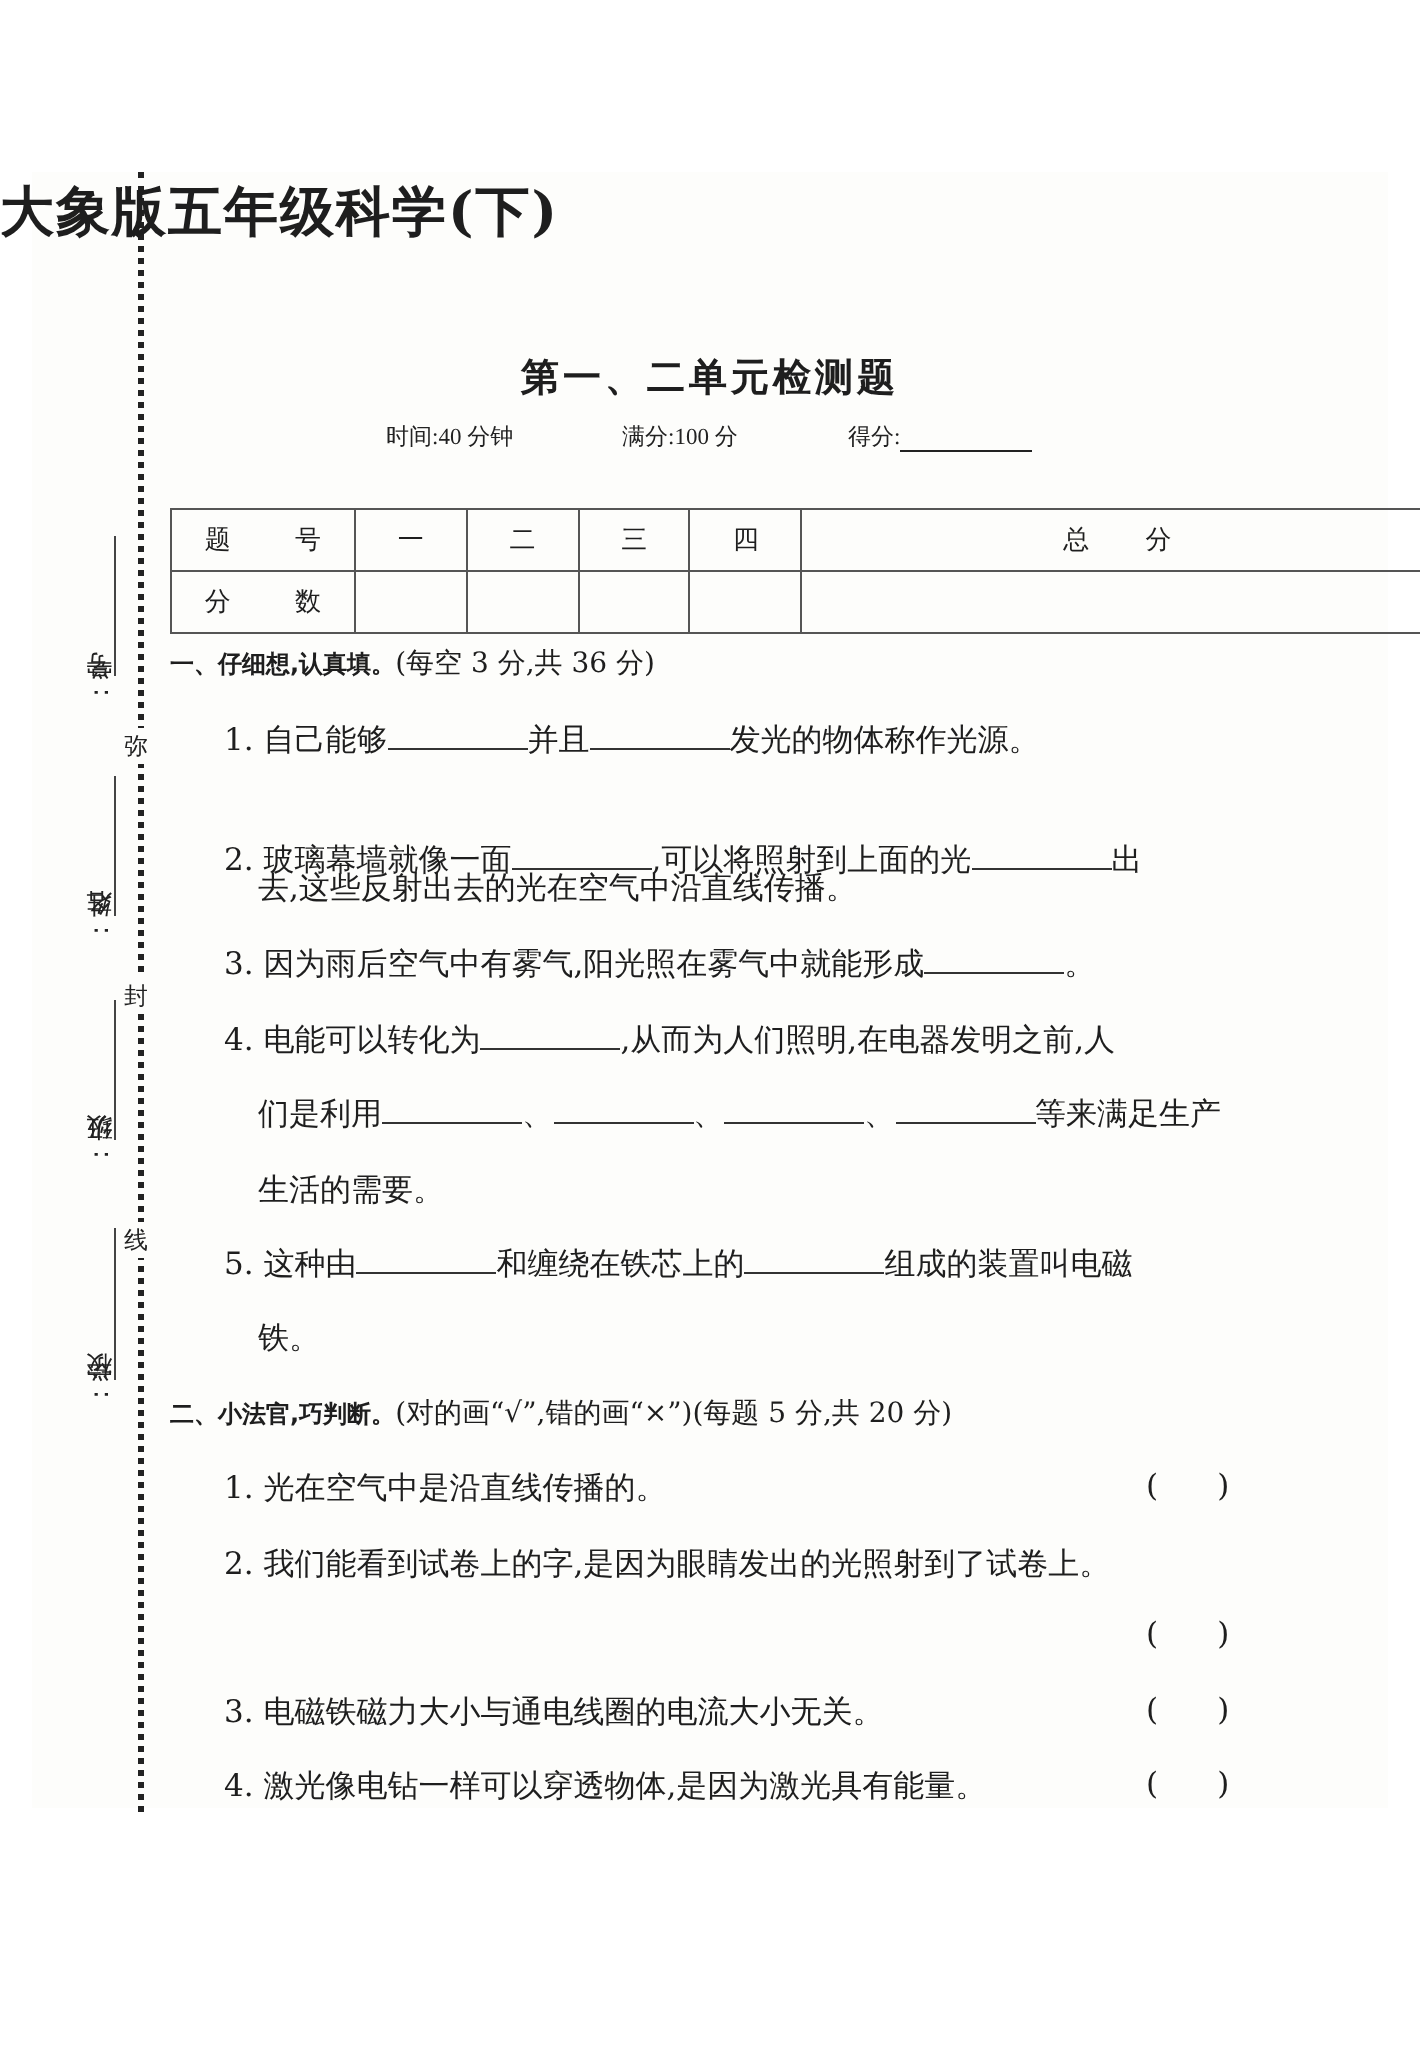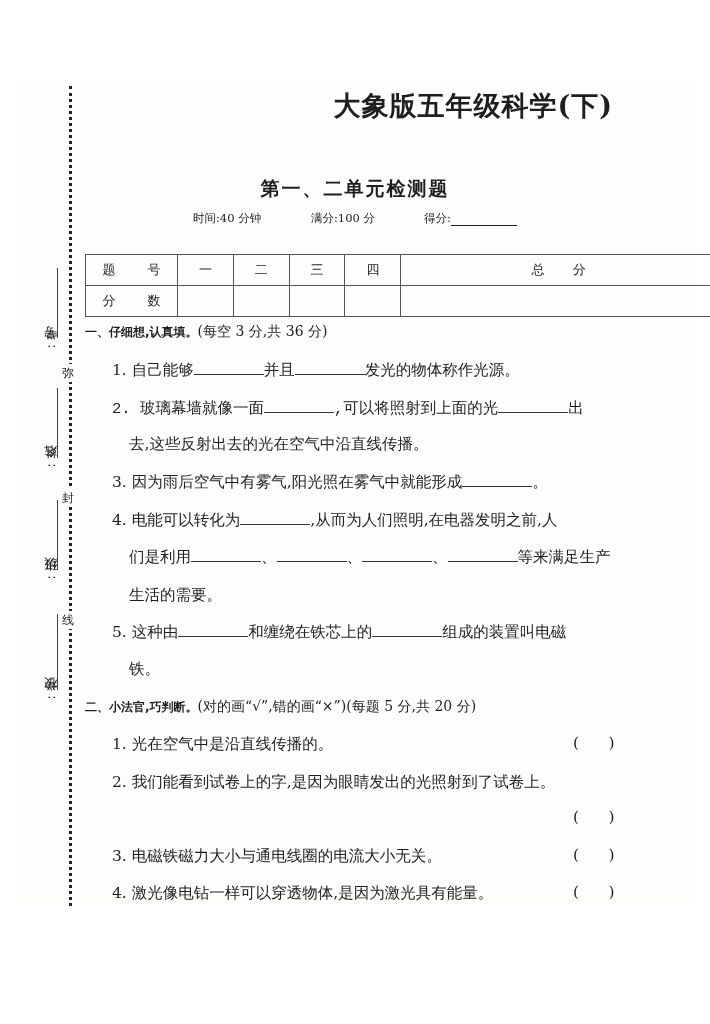--- a/index.html
+++ b/index.html
@@ -19,29 +19,29 @@
       position: absolute; font-family: "DejaVu Sans", "Liberation Sans", sans-serif;
       font-size: 13px; color: #222; writing-mode: vertical-rl; transform: rotate(180deg);
       letter-spacing: 1px;
     }
     .margin-rule { position: absolute; left: 57px; width: 1px; background: #444; }
     .cut-mark {
       position: absolute; left: 62px; font-size: 12px; font-family: "DejaVu Sans", sans-serif;
       background: #fdfdfb; padding: 2px 0; color: #222; line-height: 14px;
     }
     .title {
-      position: absolute; left: 0; width: 613px; top: 88px; text-align: right;
+      position: absolute; left: 0; width: 613px; top: 88px; text-align: left;
       font-size: 27px; font-weight: bold; letter-spacing: 1px;
     }
     .subtitle {
       position: absolute; left: 0; width: 710px; top: 143px; text-align: center;
       font-family: "DejaVu Sans", sans-serif; font-size: 19px; font-weight: bold; letter-spacing: 2px; margin-top: 33px;
     }
     .meta {
-      position: absolute; top: 211px; font-size: 11.5px; color: #222;
+      position: absolute; top: 211px; font-size: 11.5px; color: #222; font-family: Liberation Serif, serif;
     }
     .score-line {
       display: inline-block; width: 66px; border-bottom: 1px solid #222; height: 12px; vertical-align: bottom;
     }
     table.score {
       position: absolute; left: 85px; top: 254px; width: 632px; border-collapse: collapse;
       font-family: "DejaVu Sans", sans-serif; font-size: 13px;
     }
     table.score td {
       border: 1px solid #555; height: 30px; text-align: center; padding: 0;
@@ -110,21 +110,21 @@
   </table>
 
 <div class="section-head" style="top:322px;">
   <span class="bold">一、仔细想,认真填。</span><span class="note">(每空 3 分,共 36 分)</span>
 </div>
 
 <div class="q" style="top:360px;">
   <span>1. 自己能够</span><span class="blank"></span><span>并且</span><span class="blank"></span><span>发光的物体称作光源。</span>
 </div>
 
-<div class="q" style="top:398px;font-family:Liberation Mono, monospace;">
+<div class="q" style="top:420px;">
   <span>2. 玻璃幕墙就像一面</span><span class="blank"></span><span>,可以将照射到上面的光</span><span class="blank"></span><span>出</span>
 </div>
 <div class="q cont" style="top:434px;">去,这些反射出去的光在空气中沿直线传播。</div>
 
 <div class="q" style="top:472px;">
   <span>3. 因为雨后空气中有雾气,阳光照在雾气中就能形成</span><span class="blank"></span><span>。</span>
 </div>
 
 <div class="q" style="top:510px;">
   <span>4. 电能可以转化为</span><span class="blank"></span><span>,从而为人们照明,在电器发明之前,人</span>

